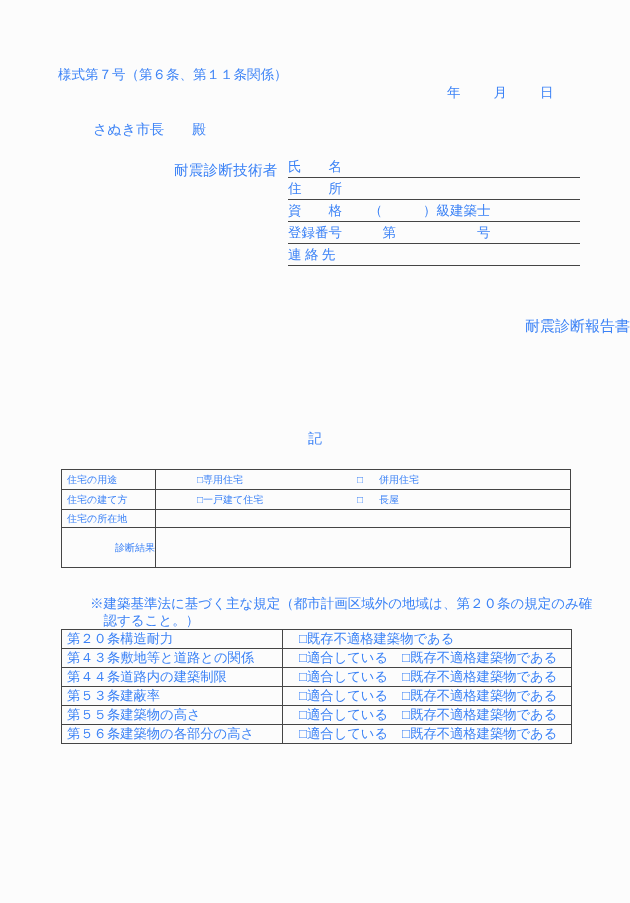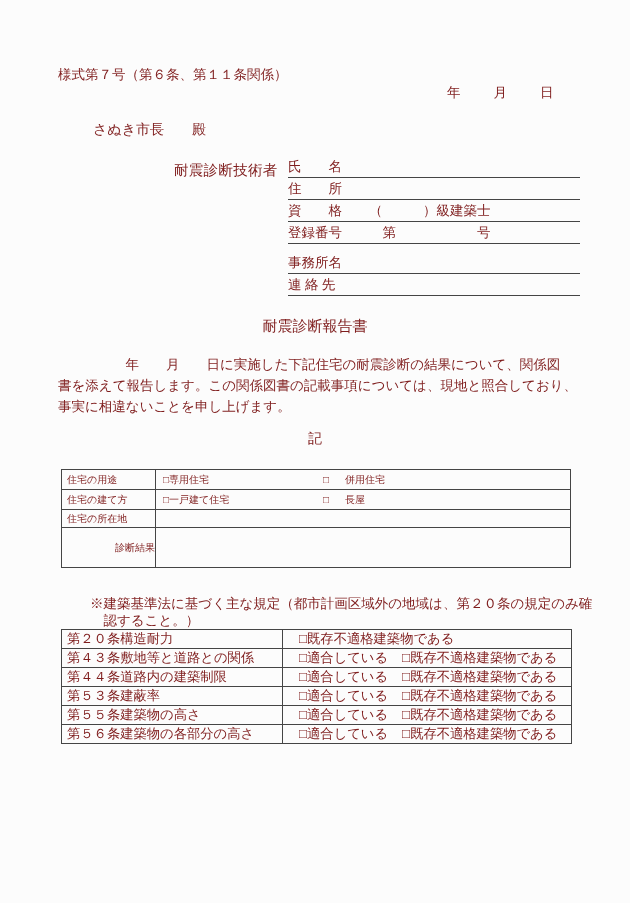--- a/index.html
+++ b/index.html
@@ -3,21 +3,21 @@
 <meta charset="utf-8">
 <style>
   * { margin: 0; padding: 0; box-sizing: border-box; }
   html, body { background: #e8e8e8; }
   .page {
     position: relative;
     width: 630px;
     height: 903px;
     margin: 0 auto;
     background: #fcfcfc;
-    color: #7f1d1d;
+    color: #3b82f6;
     font-family: "Liberation Serif", "DejaVu Serif", serif;
     overflow: hidden;
   }
   .pre { white-space: pre; }
 
   .form-number {
     position: absolute; left: 58px; top: 66px;
     font-size: 13.5px; white-space: pre;
   }
   .date-line {
@@ -38,21 +38,21 @@
   }
   .field {
     height: 22px; line-height: 22px;
     border-bottom: 1px solid #454545;
     white-space: pre;
   }
   .field.gap { margin-top: 8px; }
 
   .report-title {
     position: absolute; left: 0; top: 317px; width: 630px;
-    text-align: center; font-size: 15px;
+    text-align: right; font-size: 15px;
   }
   .body-par {
     position: absolute; left: 58px; top: 354px; width: 522px;
     font-size: 13.5px; line-height: 21px;
   }
   .record-marker {
     position: absolute; left: 0; top: 430px; width: 630px;
     text-align: center; font-size: 14px;
   }
 
@@ -61,21 +61,21 @@
 
   .house-table {
     position: absolute; left: 61px; top: 469px;
     width: 510px; font-size: 10px; font-family: Liberation Serif, serif;
   }
   .house-table td.lbl { width: 94px; padding-left: 5px; }
   .house-table td.val { padding-left: 7px; }
   .house-table tr.hr1 td, .house-table tr.hr2 td { height: 20px; }
   .house-table tr.hr3 td { height: 18px; }
   .house-table tr.hr4 td { height: 40px; text-align: right; }
-  .house-table .opt1 { display: inline-block; width: 160px; }
+  .house-table .opt1 { display: inline-block; width: 160px; margin-left: 34px; }
   .house-table .opt2 .opt-label { margin-left: 16px; }
 
   .reg-note {
     position: absolute; left: 58px; top: 595px;
     font-size: 13.5px; line-height: 17px; margin-left: 32px;
   }
   .reg-table {
     position: absolute; left: 61px; top: 629px;
     width: 511px; font-size: 13.3px;
   }
@@ -101,31 +101,25 @@
 
   <div class="addressee">さぬき市長　　殿</div>
 
   <div class="tech-label">耐震診断技術者</div>
 
   <div class="fields">
     <div class="field"><span class="pre">氏　　名</span></div>
     <div class="field"><span class="pre">住　　所</span></div>
     <div class="field"><span class="pre">資　　格　　（　　　）級建築士</span></div>
     <div class="field"><span class="pre">登録番号　　　第　　　　　　号</span></div>
-    <div class="field gap"><span class="pre">事務所名</span></div>
     <div class="field"><span class="pre">連 絡 先</span></div>
   </div>
 
   <div class="report-title">耐震診断報告書</div>
 
-  <div class="body-par">
-    <div class="pre">　　　　　年　　月　　日に実施した下記住宅の耐震診断の結果について、関係図</div>
-    <div class="pre">書を添えて報告します。この関係図書の記載事項については、現地と照合しており、</div>
-    <div class="pre">事実に相違ないことを申し上げます。</div>
-  </div>
 
   <div class="record-marker">記</div>
 
   <table class="house-table">
     <tbody>
         <tr class="hr1">
       <td class="lbl"><span>住宅の用途</span></td>
       <td class="val">
         <span class="opt opt1"><span class="box">□</span><span class="opt-label">専用住宅</span></span><span class="opt opt2"><span class="box">□</span><span class="opt-label">併用住宅</span></span>
       </td>

